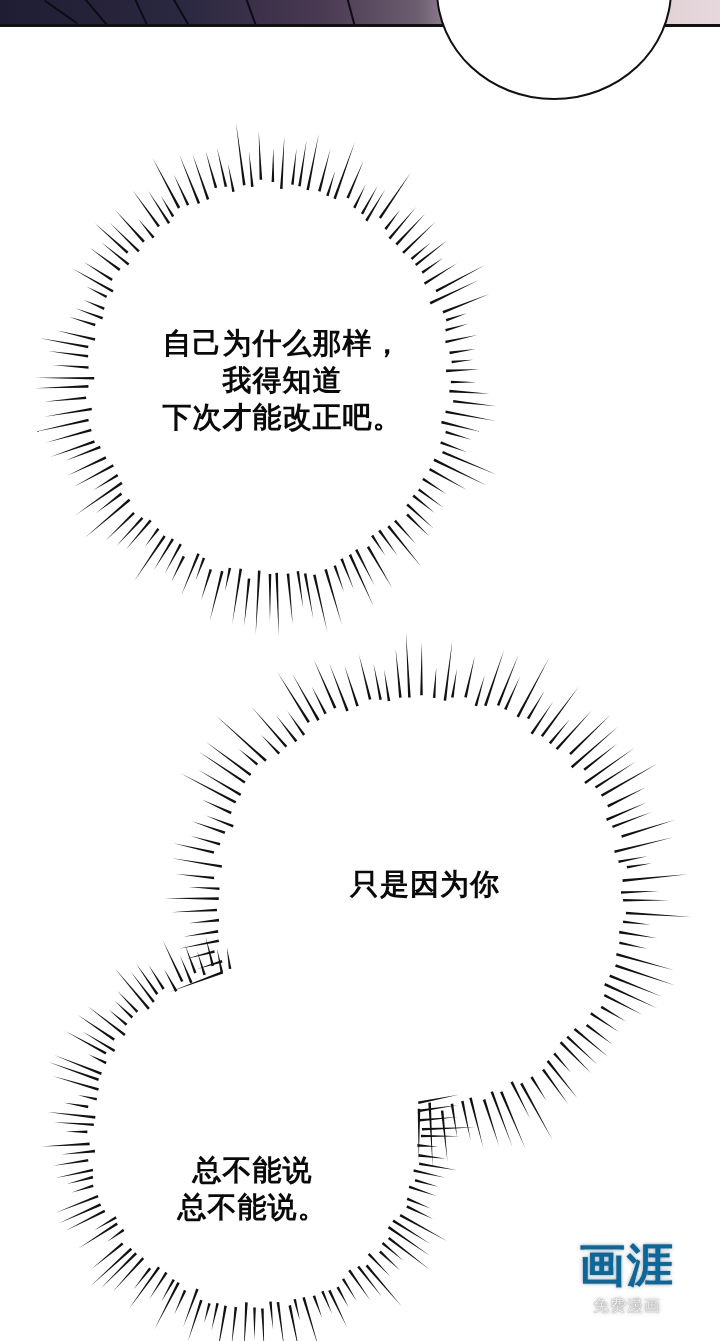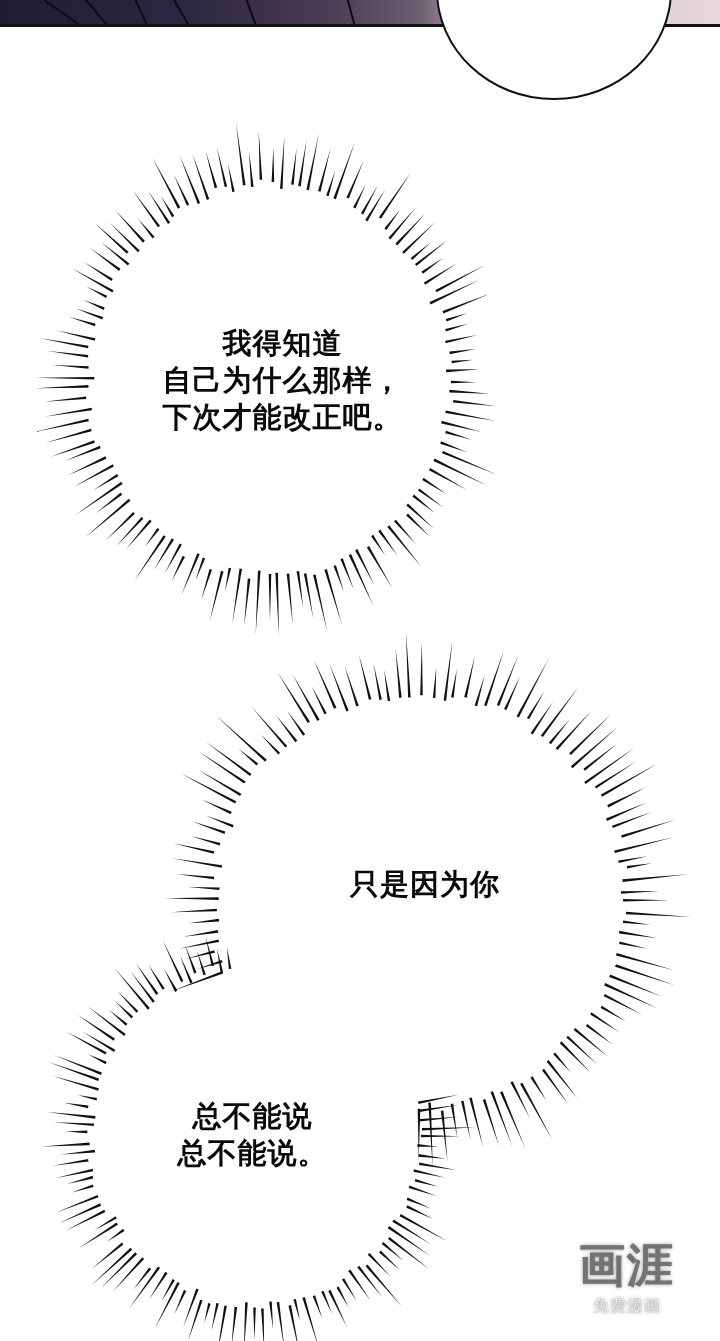--- a/index.html
+++ b/index.html
@@ -7,21 +7,21 @@
   .top-panel { position: absolute; left: 0; top: 0; width: 720px; height: 26px; overflow: hidden;
     background: linear-gradient(90deg, #1f1d33 0%, #2a2740 25%, #4a3a52 45%, #6c5d70 58%, #c8b5bd 68%, #d8c8cc 80%, #e6d8dc 100%); }
   .top-panel-border { position: absolute; left: 0; top: 24px; width: 720px; height: 3px; background: #111; }
   .panel-stroke { position: absolute; background: #0d0c14; width: 2px; height: 40px; top: -8px; }
   .speech-oval { position: absolute; left: 436px; top: -120px; width: 236px; height: 220px; border: 2.5px solid #111; border-radius: 50%; background: #fff; box-sizing: border-box; }
   svg.bursts { position: absolute; left: 0; top: 0; }
   .bubble-text { position: absolute; color: #0a0a0a; font-size: 29px; line-height: 37px; font-weight: bold; white-space: nowrap; letter-spacing: 1px; }
   .bubble-text div { text-align: center; }
   .watermark { position: absolute; left: 562px; top: 1238px; width: 130px; color: #ffffff; text-align: center;
     text-shadow: 0 0 4px rgba(0,0,0,0.35), 0 0 1px rgba(0,0,0,0.5); }
-  .watermark .logo { font-size: 46px; font-weight: bold; line-height: 54px; letter-spacing: 2px; color: #737373; }
+  .watermark .logo { font-size: 46px; font-weight: bold; line-height: 54px; letter-spacing: 2px; color: #0369a1; }
   .watermark .tagline { font-size: 16px; line-height: 28px; letter-spacing: 1px; color: #f4f4f4; }
 </style>
 </head>
 <body>
 
 <div class="top-panel">
   <div class="panel-stroke" style="left:60px;transform:rotate(-55deg);"></div>
   <div class="panel-stroke" style="left:95px;transform:rotate(-40deg);"></div>
   <div class="panel-stroke" style="left:140px;transform:rotate(-25deg);"></div>
   <div class="panel-stroke" style="left:180px;transform:rotate(-30deg);"></div>
@@ -397,30 +397,30 @@
       <polygon points="419.788785457321,1111.9994012214406 419.42052975471523,1109.4256126253244 458.55578542849776,1104.9652500652005" fill="#111"></polygon>
       <polygon points="419.71721883541267,1121.6244997631854 419.49334687531206,1119.0341558969237 458.1471505528355,1116.8942308757005" fill="#111"></polygon>
       <polygon points="422.01689676049403,1130.4963582816067 421.9293254668733,1127.8978334561466 475.5289490560532,1127.3358417353895" fill="#111"></polygon>
     </g>
     <ellipse cx="270" cy="380" rx="171.5" ry="186.2" fill="#fff"></ellipse>
     <ellipse cx="420" cy="900" rx="196" ry="196" fill="#fff"></ellipse>
     <ellipse cx="255" cy="1135" rx="156.8" ry="161.7" fill="#fff"></ellipse>
   </svg>
 
 <div class="bubble-text" id="t1" style="left:140px; top:325px; width:285px;">
+  <div>自己为什么那样，</div>
   <div>我得知道</div>
-  <div>自己为什么那样，</div>
   <div>下次才能改正吧。</div>
 </div>
 
 <div class="bubble-text" id="t2" style="left:250px; top:820px; width:350px;margin-top:46px;">
   <div>只是因为你</div>
 </div>
 
-<div class="bubble-text" id="t3" style="left:160px; top:1098px; width:185px;">
+<div class="bubble-text" id="t3" style="left:160px; top:1152px; width:185px;">
   <div>总不能说</div>
   <div>总不能说。</div>
 </div>
 
 <div class="watermark">
   <div class="logo">画涯</div>
   <div class="tagline">免费漫画</div>
 </div>
 
 </body></html>

